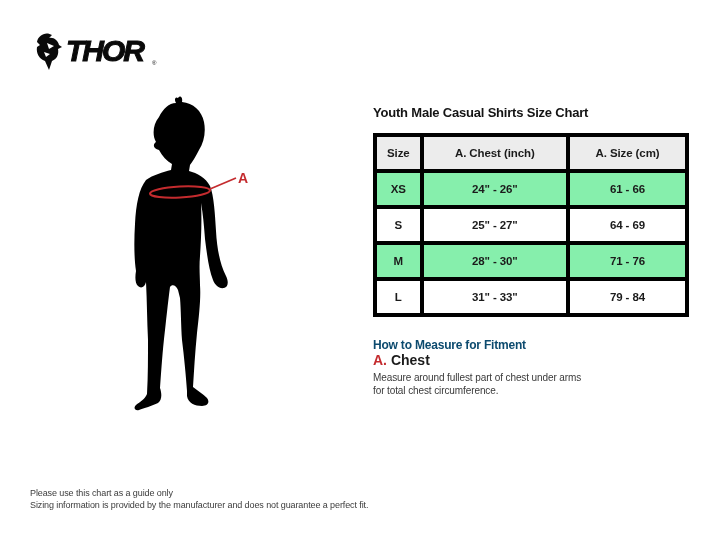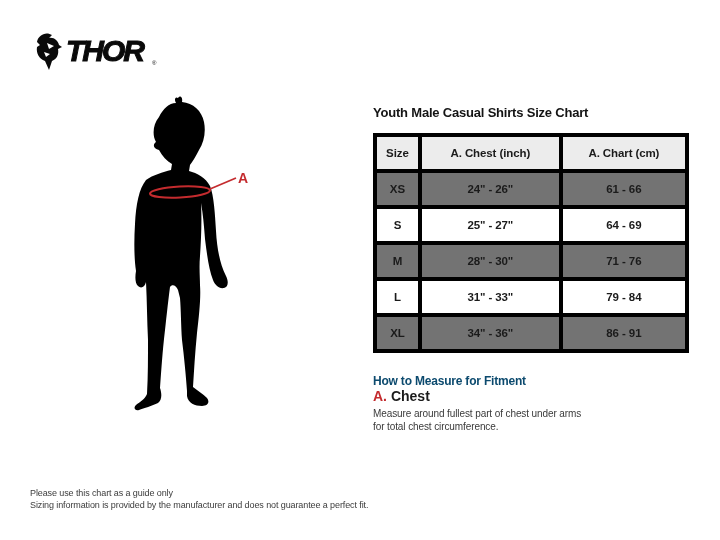--- a/index.html
+++ b/index.html
@@ -16,21 +16,21 @@
   .chart-title{font-size:13px;font-weight:700;letter-spacing:-0.2px;color:#141414;}
   table.size-chart{
     width:316px;border-collapse:collapse;margin-top:13px;
     font-size:11.5px;font-weight:700;color:#1b1b1b;letter-spacing:-0.1px;
   }
   table.size-chart th, table.size-chart td{
     border:4px solid #000000;text-align:center;vertical-align:middle;
     height:32px;padding:0;
   }
   table.size-chart th{background:#ececec;}
-  table.size-chart tr.alt td{background:#737373;margin-top:25px;}
+  table.size-chart tr.alt td{background:#86efac;margin-top:25px;}
   table.size-chart tr.plain td{background:#ffffff;}
   .measure-title{margin-top:21px;font-size:12px;font-weight:700;letter-spacing:-0.2px;color:#0c4a6e;}
   .measure-key{font-size:14px;font-weight:700;color:#1b1b1b;}
   .measure-key .red{color:#c42b2e;}
   .measure-desc{margin-top:3px;font-size:10px;line-height:1.32;color:#3a3a3a;width:218px;letter-spacing:-0.1px;}
   
   .footer{position:absolute;left:30px;top:487px;font-size:9px;line-height:1.35;color:#3c3c3c;letter-spacing:-0.1px;}
 </style>
 </head>
 <body>
@@ -111,21 +111,21 @@
 </div>
 
 <div class="right-col">
   <div class="chart-title">Youth Male Casual Shirts Size Chart</div>
 
   <table class="size-chart">
     <thead>
       <tr>
         <th>Size</th>
         <th>A. Chest (inch)</th>
-        <th>A. Chart (cm)</th>
+        <th>A. Size (cm)</th>
       </tr>
     </thead>
     <tbody>
       <tr class="alt">
         <td>XS</td>
         <td>24" - 26"</td>
         <td>61 - 66</td>
       </tr>
       <tr class="plain">
         <td>S</td>
@@ -135,25 +135,20 @@
       <tr class="alt">
         <td>M</td>
         <td>28" - 30"</td>
         <td>71 - 76</td>
       </tr>
       <tr class="plain">
         <td>L</td>
         <td>31" - 33"</td>
         <td>79 - 84</td>
       </tr>
-      <tr class="alt">
-        <td>XL</td>
-        <td>34" - 36"</td>
-        <td>86 - 91</td>
-      </tr>
     </tbody>
   </table>
 
   <div class="measure-title">How to Measure for Fitment</div>
   <div class="measure-key">
     <span class="red">A.</span>
     <span>Chest</span>
   </div>
   <div class="measure-desc">Measure around fullest part of chest under arms for total chest circumference.</div>
 </div>

